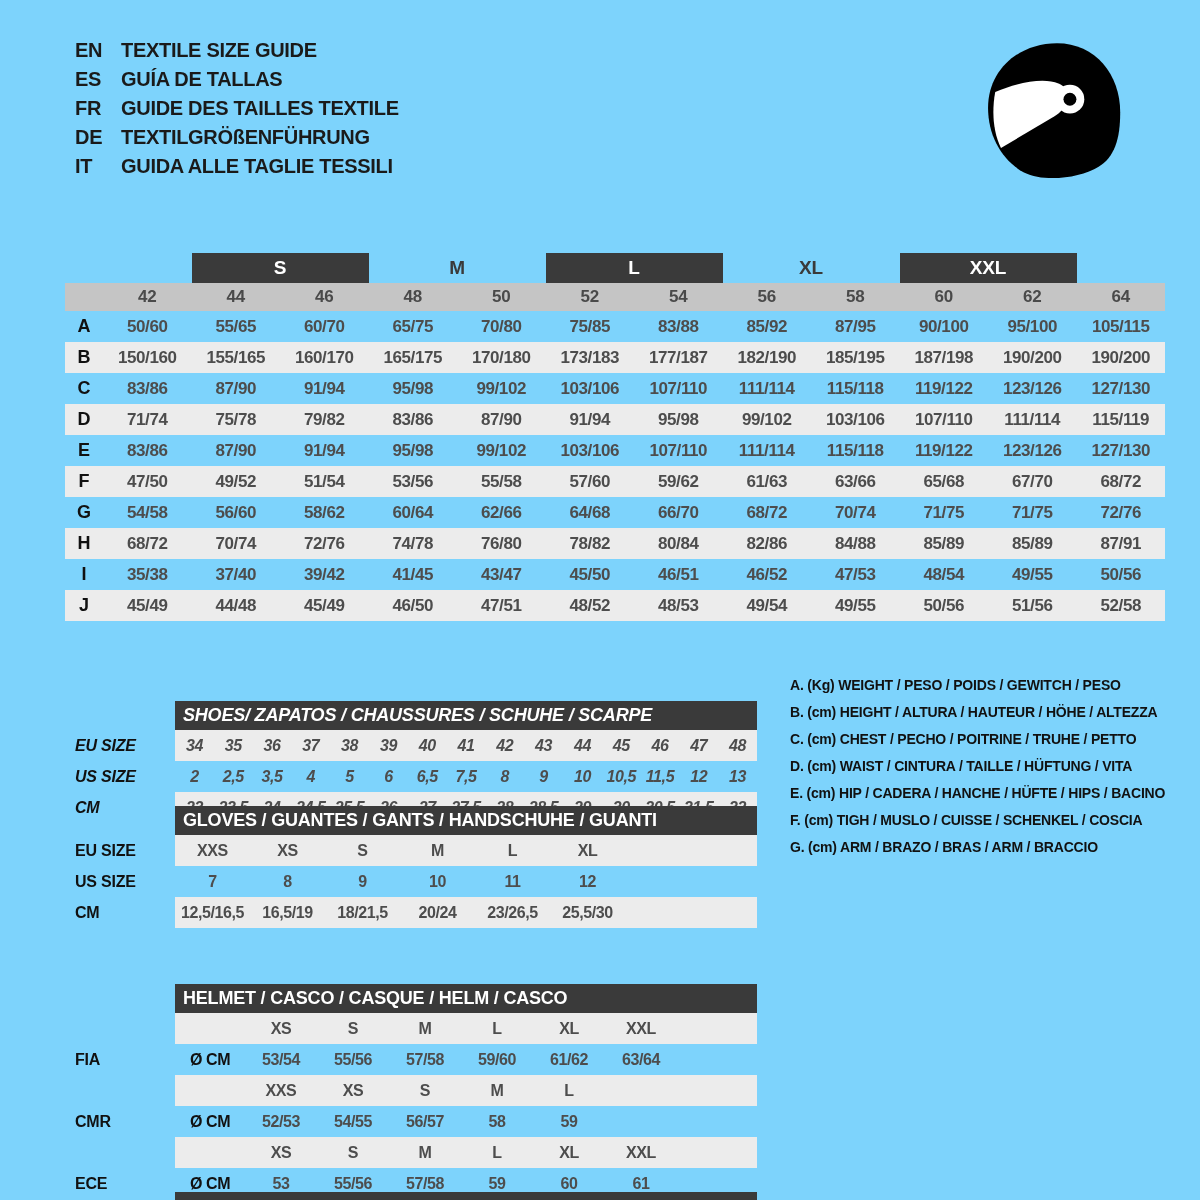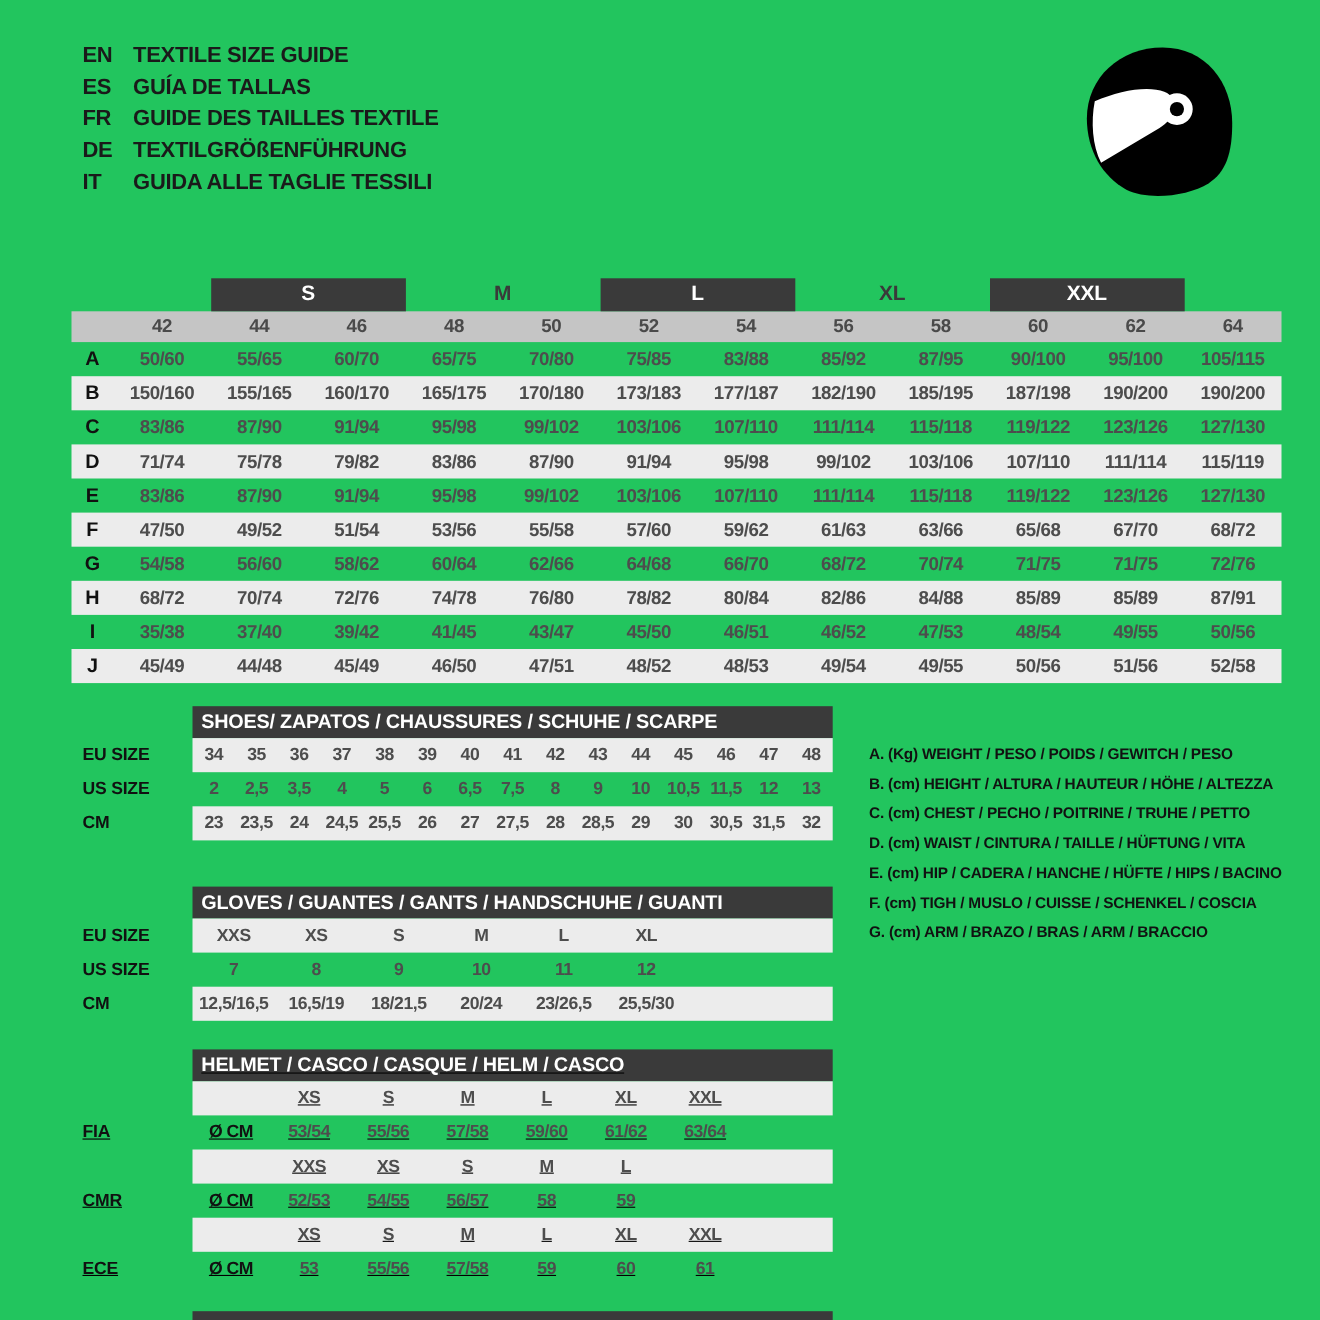--- a/index.html
+++ b/index.html
@@ -1,18 +1,18 @@
 <!DOCTYPE html>
 <html><head>
 <meta charset="utf-8">
 <style>
   * { margin:0; padding:0; box-sizing:border-box; }
   html,body { background:#ffffff; }
   #canvas {
-    position:relative; width:1200px; height:1200px; background:#22c55e;
+    position:relative; width:1200px; height:1200px; background:#7dd3fc;
     font-family:"Liberation Sans","DejaVu Sans",sans-serif;
     overflow:hidden;
   }
 
   
   .languages { position:absolute; left:75px; top:36px; }
   .lang-row { font-size:20px; font-weight:bold; color:#1a1a1a; line-height:29px; letter-spacing:-0.3px; white-space:nowrap; }
   .lang-code { display:inline-block; width:46px; }
 
   
@@ -27,23 +27,23 @@
   .group.plain { color:#3a3a3a; }
   .band-row { background:#c5c5c5; height:28px; }
   .band-cell { font-size:17px; font-weight:bold; color:#4a4a4a; line-height:28px; text-align:center; letter-spacing:-0.3px; }
   .mrow { height:31px; }
   .mrow.stripe { background:#ececec; }
   .mlabel { font-size:18px; font-weight:bold; color:#111111; text-align:center; line-height:31px; }
   .mcell { font-size:17px; font-weight:bold; color:#4d4d4d; text-align:center; line-height:31px; white-space:nowrap; letter-spacing:-0.4px; }
 
   
   .section { position:absolute; left:65px; width:705px; }
-  .shoes   { top:642px; }
+  .shoes   { top:701px;font-style:italic; }
   .gloves  { top:806px; }
-  .helmets { top:954px;text-decoration:underline; }
+  .helmets { top:984px; }
   .bar {
     margin-left:110px; width:582px; height:29px; line-height:29px;
     background:#3a3a3a; color:#ffffff; font-size:18px; font-weight:bold;
     padding-left:8px; letter-spacing:-0.2px; white-space:nowrap;
   }
   .srow { display:flex; height:31px; }
   .slabel { width:110px; font-size:16px; font-weight:bold; color:#111111; line-height:31px; padding-left:10px; letter-spacing:-0.2px; white-space:nowrap; }
   .svals { width:582px; }
   .svals.stripe { background:#ececec; }
   .cols15 { display:grid; grid-template-columns:repeat(15,1fr); }

